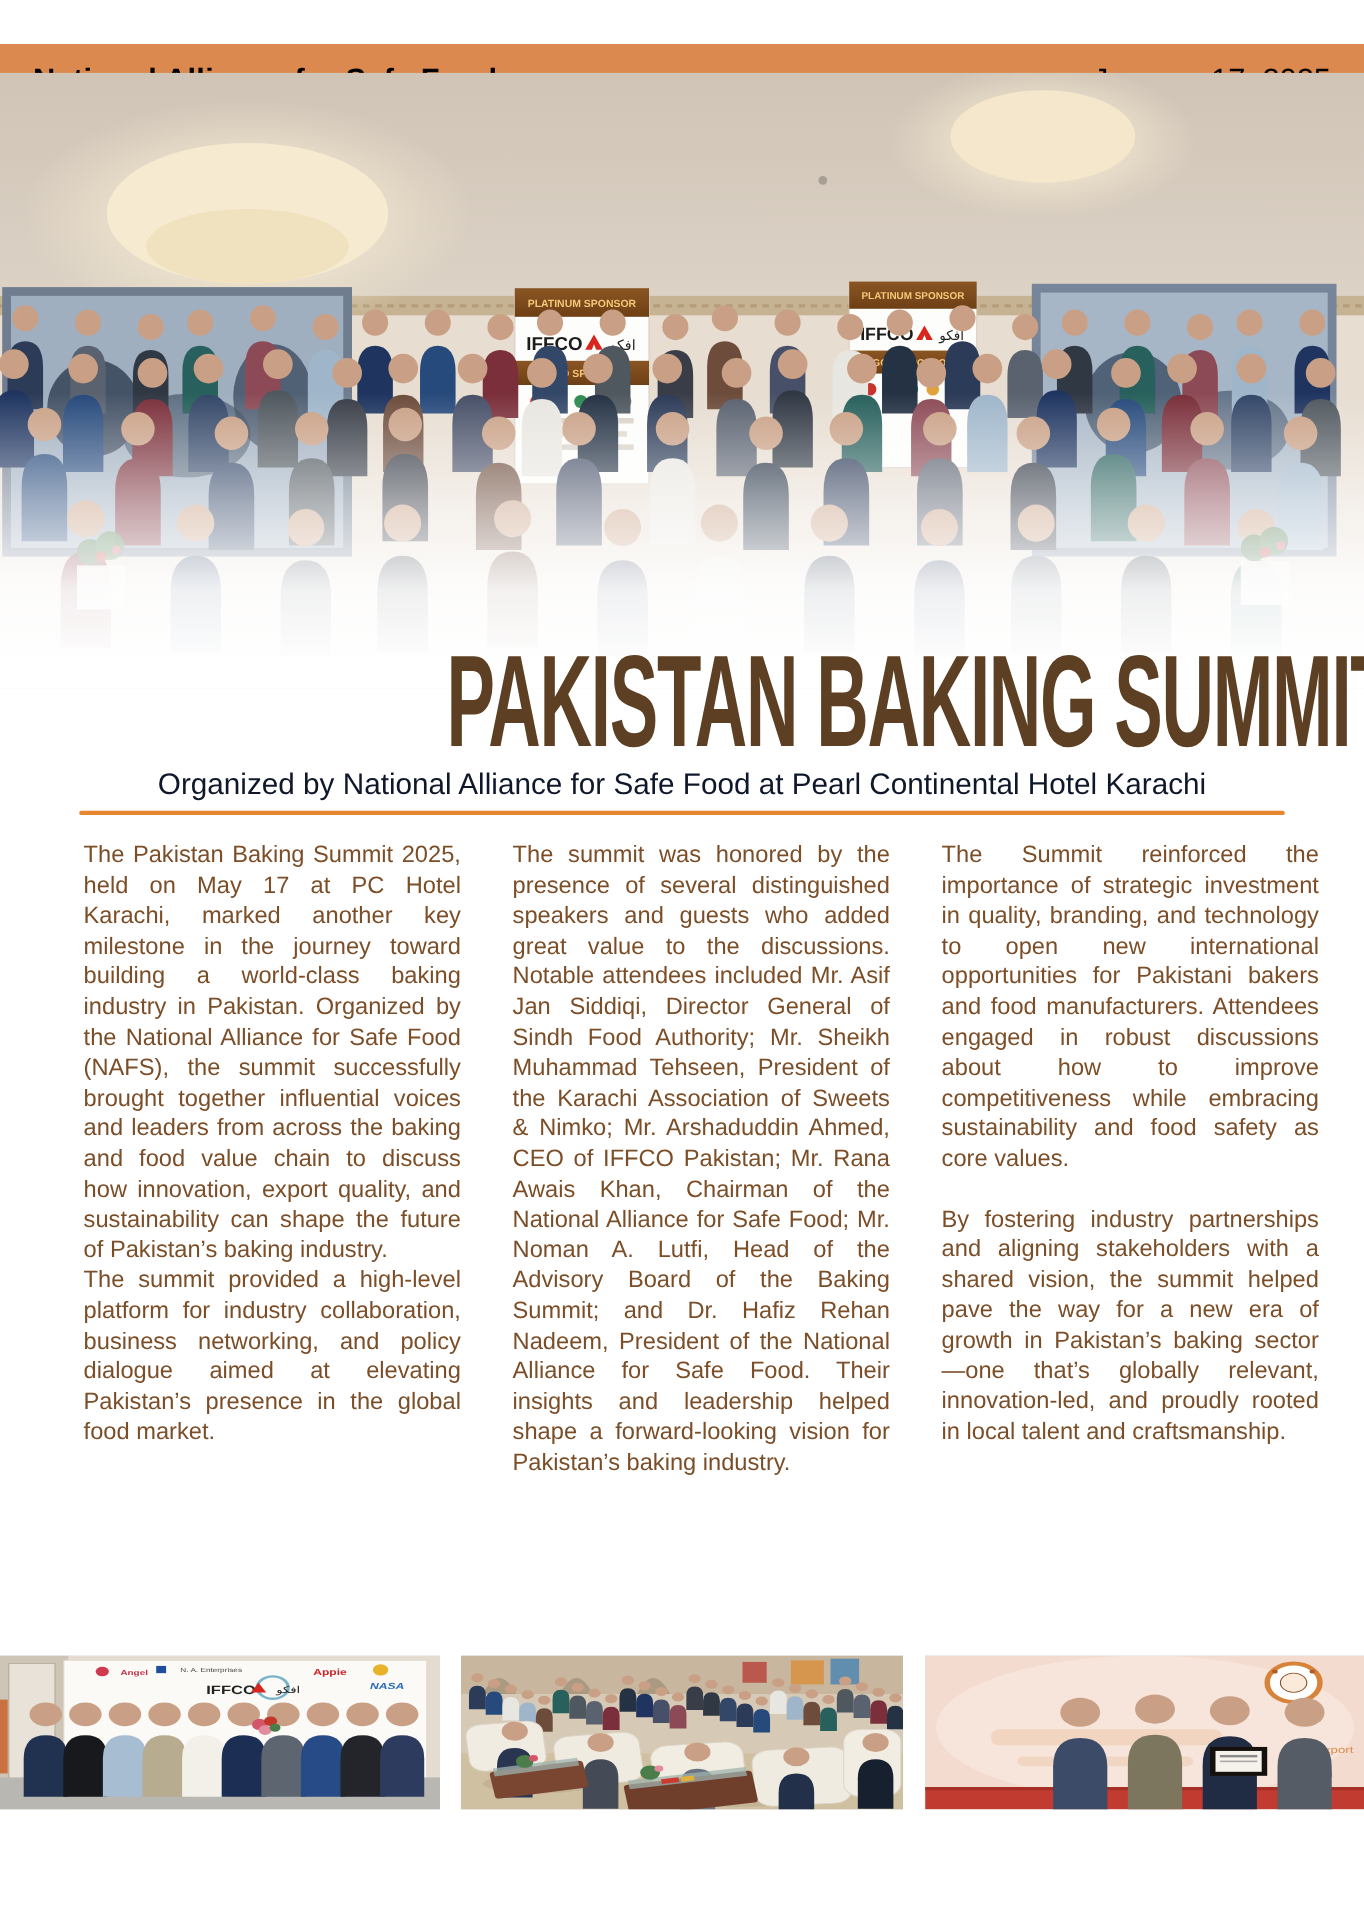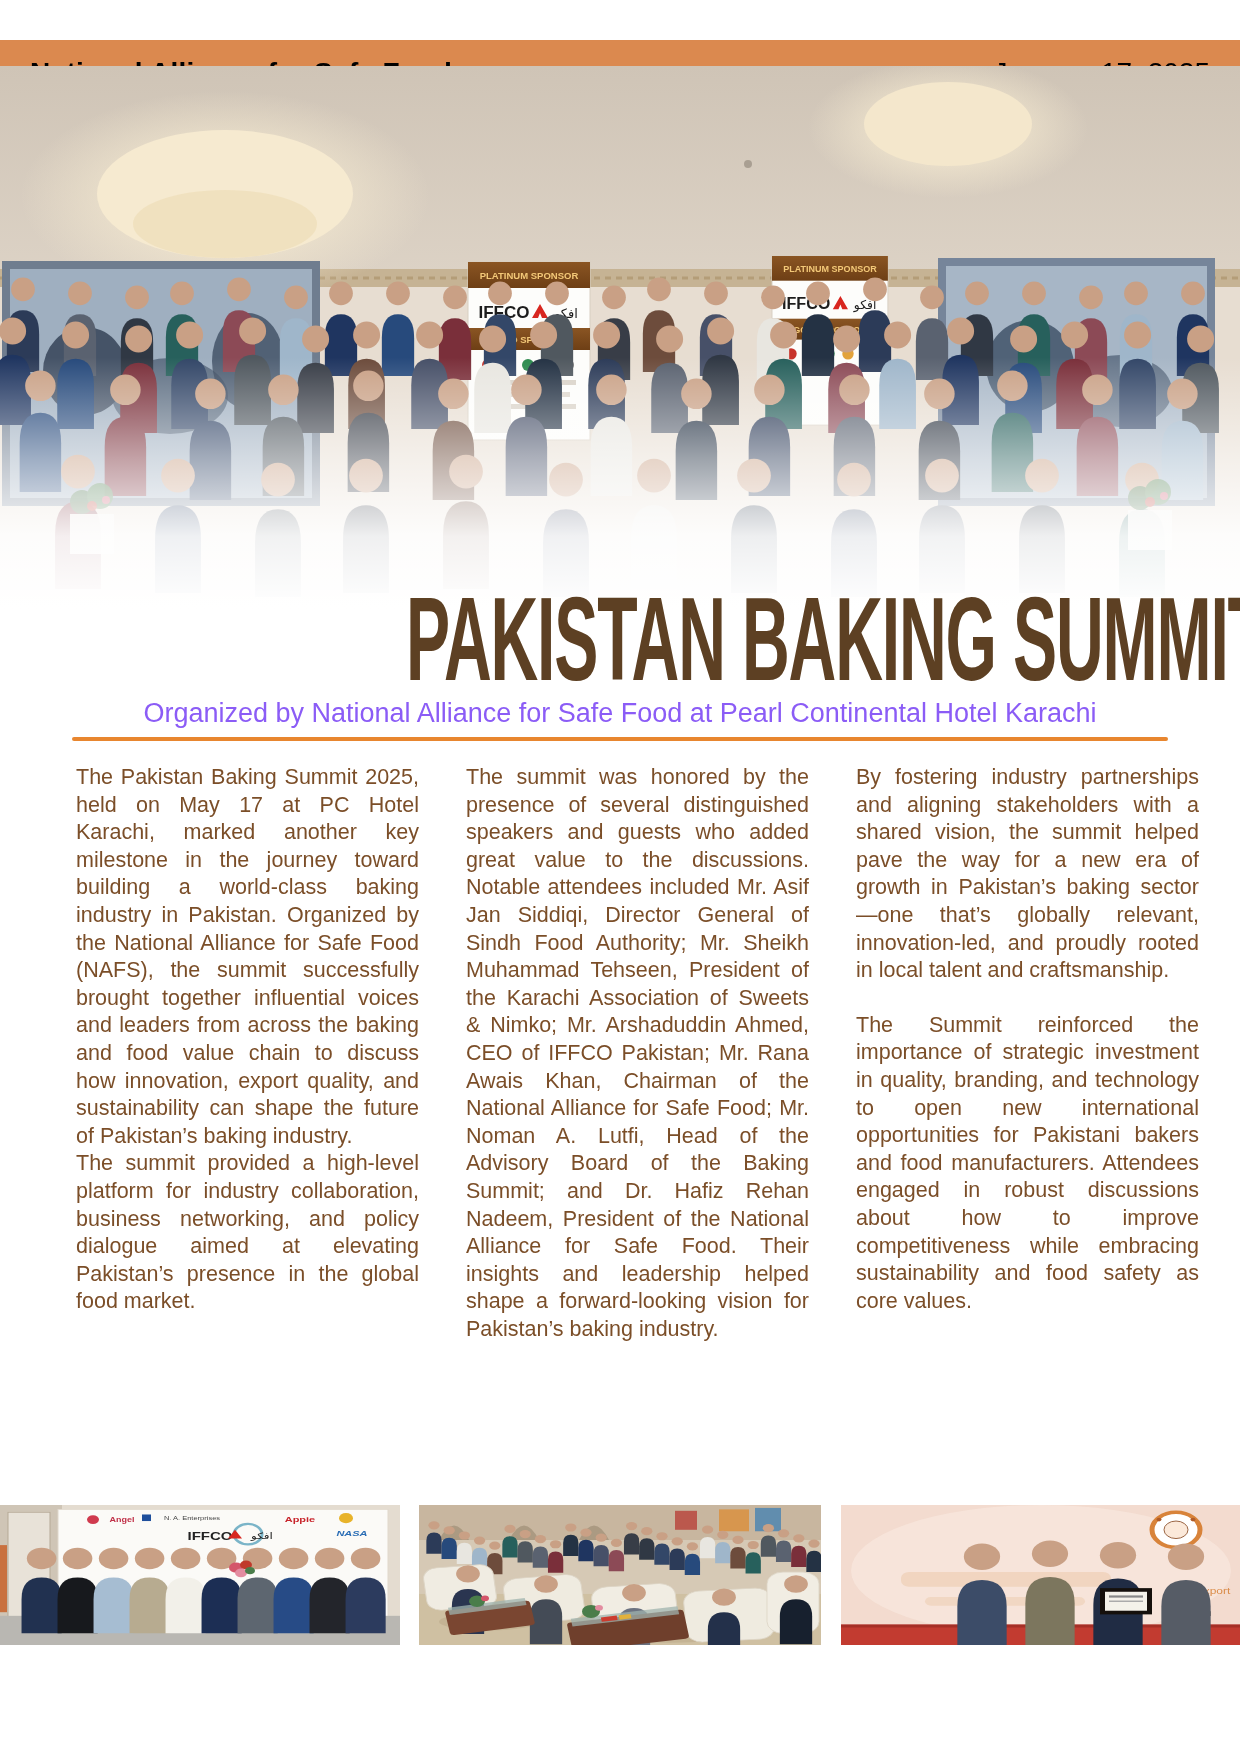--- a/index.html
+++ b/index.html
@@ -20,21 +20,21 @@
   #hero svg{display:block;width:100%;height:100%;}
   #hero .fade{position:absolute;inset:0;z-index:2;
     background:linear-gradient(180deg,rgba(255,255,255,0) 52%,rgba(255,255,255,.55) 70%,
                rgba(255,255,255,.92) 84%,#fff 97%);}
 
   
   #title-wrap{position:absolute;top:588px;left:0;width:1240px;text-align:center;z-index:5;}
   #title-wrap h1{display:inline-block;margin:0;font-size:114px;line-height:102px;font-weight:700;
      color:#5D4023;white-space:nowrap;letter-spacing:-2px;transform:scale(.58,1.04);transform-origin:center;}
   #subtitle{position:absolute;top:698px;left:0;width:1240px;text-align:center;z-index:5;
-     font-size:27px;font-weight:500;color:#8b5cf6;}
+     font-size:27px;font-weight:500;color:#0f172a;}
   #rule{position:absolute;top:737px;left:72px;width:1096px;height:4px;background:#E8862F;
      border-radius:2px;z-index:5;}
 
   
   #columns{position:absolute;top:764px;left:76px;width:1123px;display:flex;gap:47px;z-index:5;}
   #columns .col{flex:1;min-width:0;}
   #columns p{margin:0;color:#7B4E28;font-size:21.5px;line-height:27.6px;text-align:justify;
      font-weight:500;}
   #columns .col3 p + p{margin-top:27px;}
 
@@ -240,22 +240,22 @@
 
   <div id="columns">
     <div class="col col1">
       <p>The Pakistan Baking Summit 2025, held on May 17 at PC Hotel Karachi, marked another key milestone in the journey toward building a world-class baking industry in Pakistan. Organized by the National Alliance for Safe Food (NAFS), the summit successfully brought together influential voices and leaders from across the baking and food value chain to discuss how innovation, export quality, and sustainability can shape the future of Pakistan’s baking industry.</p>
       <p>The summit provided a high-level platform for industry collaboration, business networking, and policy dialogue aimed at elevating Pakistan’s presence in the global food market.</p>
     </div>
     <div class="col col2">
       <p>The summit was honored by the presence of several distinguished speakers and guests who added great value to the discussions. Notable attendees included Mr. Asif Jan Siddiqi, Director General of Sindh Food Authority; Mr. Sheikh Muhammad Tehseen, President of the Karachi Association of Sweets &amp; Nimko; Mr. Arshaduddin Ahmed, CEO of IFFCO Pakistan; Mr. Rana Awais Khan, Chairman of the National Alliance for Safe Food; Mr. Noman A. Lutfi, Head of the Advisory Board of the Baking Summit; and Dr. Hafiz Rehan Nadeem, President of the National Alliance for Safe Food. Their insights and leadership helped shape a forward-looking vision for Pakistan’s baking industry.</p>
     </div>
     <div class="col col3">
+      <p>The Summit reinforced the importance of strategic investment in quality, branding, and technology to open new international opportunities for Pakistani bakers and food manufacturers. Attendees engaged in robust discussions about how to improve competitiveness while embracing sustainability and food safety as core values.</p>
       <p>By fostering industry partnerships and aligning stakeholders with a shared vision, the summit helped pave the way for a new era of growth in Pakistan’s baking sector—one that’s globally relevant, innovation-led, and proudly rooted in local talent and craftsmanship.</p>
-      <p>The Summit reinforced the importance of strategic investment in quality, branding, and technology to open new international opportunities for Pakistani bakers and food manufacturers. Attendees engaged in robust discussions about how to improve competitiveness while embracing sustainability and food safety as core values.</p>
     </div>
   </div>
 
   <div class="photo" id="photo1">
     <svg viewBox="0 0 400 192" preserveAspectRatio="none">
       <rect x="0" y="0" width="400" height="192" fill="#e4dcd0"></rect>
       <rect x="0" y="0" width="62" height="192" fill="#cfc5b6"></rect>
       <rect x="8" y="10" width="42" height="150" fill="#e8e2d8" stroke="#b5a996"></rect>
       <rect x="0" y="55" width="7" height="92" fill="#c8622a" opacity=".85"></rect>
       <rect x="58" y="6" width="330" height="158" fill="#fbfaf7" stroke="#e0d8cb"></rect>

